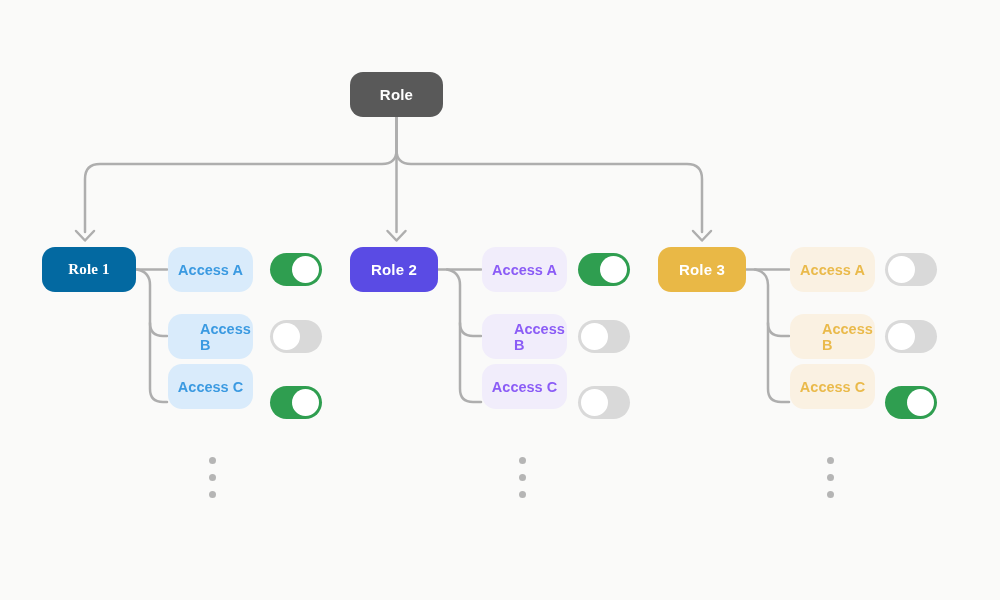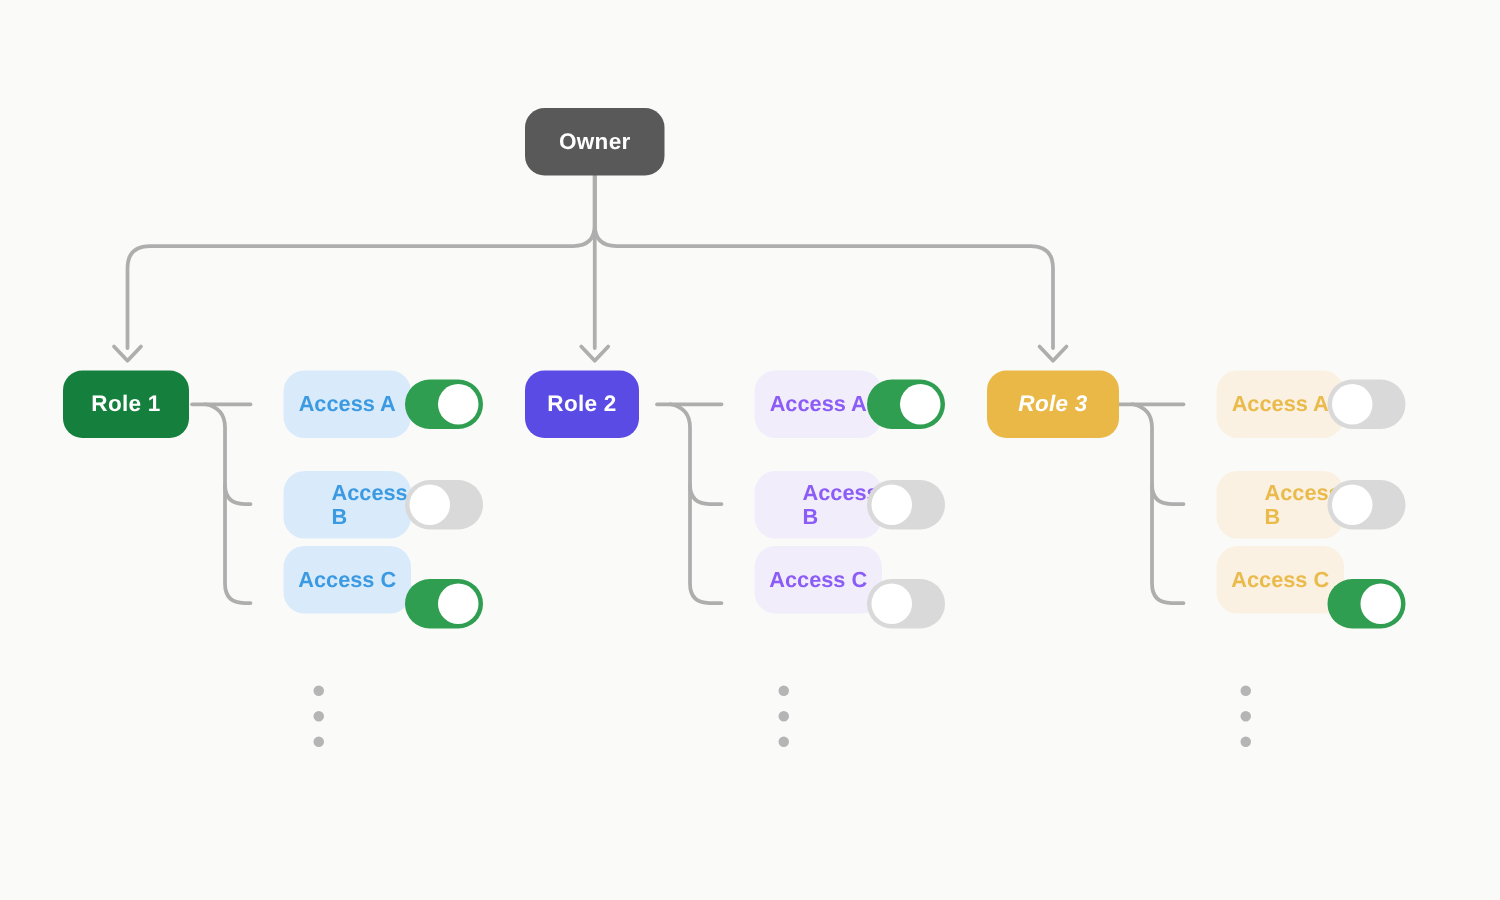--- a/index.html
+++ b/index.html
@@ -15,29 +15,29 @@
   svg.connectors path { fill:none; stroke:#aeaeae; stroke-width:2.5; stroke-linecap:round; stroke-linejoin:round; }
 
   .node {
     position:absolute; height:45px;
     border-radius:13px;
     display:flex; align-items:center; justify-content:center;
     color:#ffffff; font-weight:bold; font-size:15px;
     letter-spacing:.2px;
   }
   .owner   { left:350px; top:72px;  width:93px; background:#595959; }
-  .role-1  { left:42px;  top:247px; width:84px; background:#15803d; }
-  .role-2  { left:350px; top:247px; width:76px; background:#5a4be4; }
-  .role-3  { left:658px; top:247px; width:88px; background:#e9b846;font-style:italic; }
+  .role-1  { left:42px;  top:247px; width:94px; background:#0369a1;font-family:Liberation Serif, serif; }
+  .role-2  { left:350px; top:247px; width:88px; background:#5a4be4; }
+  .role-3  { left:658px; top:247px; width:88px; background:#e9b846; }
 
   .pill {
     position:absolute; width:85px; height:45px;
     border-radius:14px;
     display:flex; align-items:center; justify-content:center;
-    font-weight:bold; font-size:14.5px;margin-left:21px;
+    font-weight:bold; font-size:14.5px;
   }
   .col-1 .pill { left:168px; background:#d9ebfb; color:#3b9ae1; }
   .col-2 .pill { left:482px; background:#f1edfb; color:#8b5cf6; }
   .col-3 .pill { left:790px; background:#faf1e2; color:#eaba4b; }
   .row-a { top:247px; }
   .row-b { top:314px;padding-left:32px; }
   .row-c { top:364px; }
 
   .toggle {
     position:absolute; width:52px; height:33px;
@@ -89,21 +89,21 @@
 
     <path d="M438,269.5 H481"></path>
     <path d="M447,269.5 Q460,272 460,285 V389 Q460,402 473,402 H481"></path>
     <path d="M460,323 Q460,336 473,336 H481"></path>
 
     <path d="M746,269.5 H789"></path>
     <path d="M755,269.5 Q768,272 768,285 V389 Q768,402 781,402 H789"></path>
     <path d="M768,323 Q768,336 781,336 H789"></path>
   </svg>
 
-  <div class="node owner">Owner</div>
+  <div class="node owner">Role</div>
 
   <div class="col-1">
     <div class="node role-1">Role 1</div>
     <div class="pill row-a">Access A</div>
     <div class="pill row-b">Access B</div>
     <div class="pill row-c">Access C</div>
     <div class="toggle row-a" role="switch" data-state="on">
         <span class="knob"></span>
       </div>
     <div class="toggle row-b" role="switch" data-state="off">

